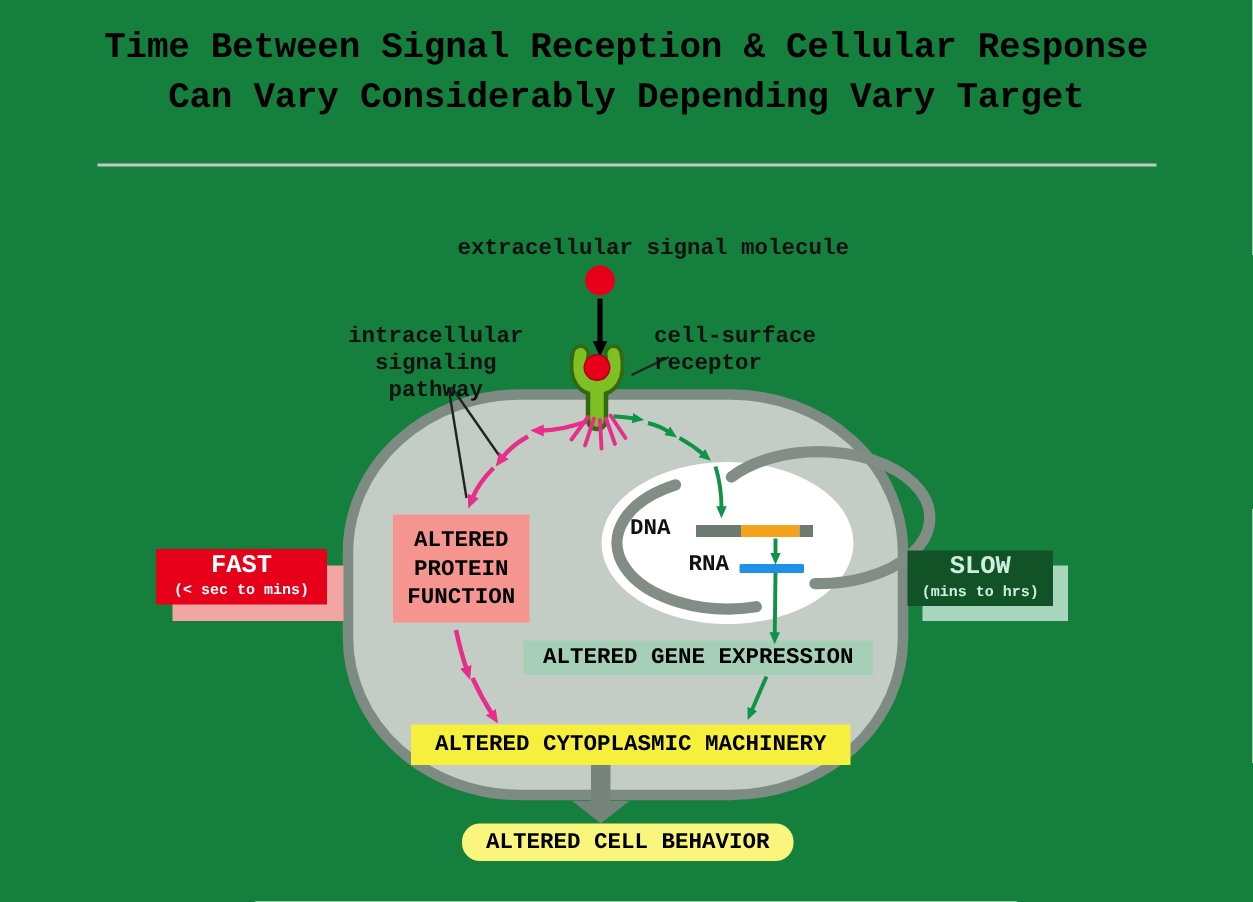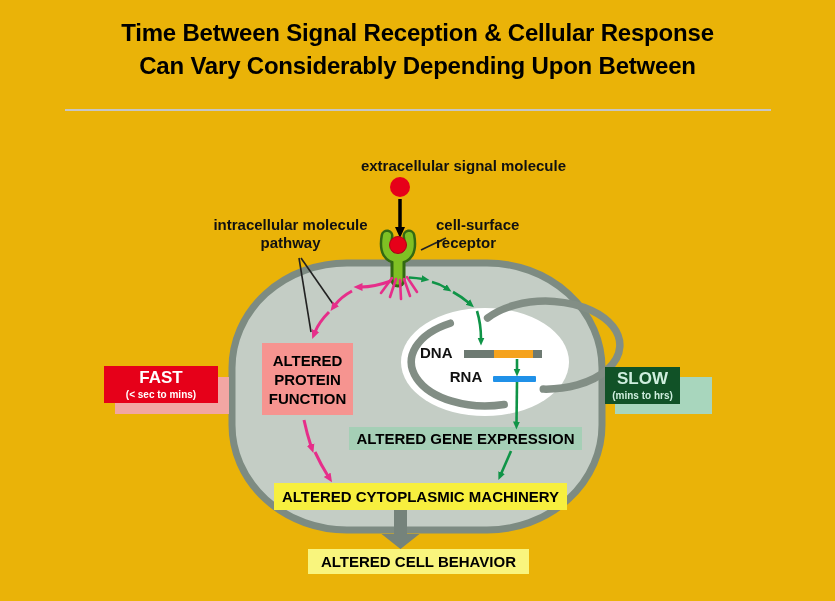--- a/index.html
+++ b/index.html
@@ -1,46 +1,46 @@
 <!DOCTYPE html>
 <html><head>
 <meta charset="utf-8">
 <style>
   html,body{margin:0;padding:0;background:#ffffff;}
-  .page{position:relative;width:835px;height:601px;background:#eab308;overflow:hidden;
-        font-family:Liberation Sans, sans-serif;}
+  .page{position:relative;width:835px;height:601px;background:#15803d;overflow:hidden;
+        font-family:Liberation Mono, monospace;}
   .abs{position:absolute;}
   .title{left:0;top:16px;width:835px;text-align:center;font-size:24px;font-weight:bold;
          color:#000;line-height:33px;letter-spacing:-0.2px;}
   .divider{left:65px;top:109px;width:706px;height:2px;background:#c6c6c6;}
   .lbl{font-size:15px;font-weight:bold;color:#111;line-height:18px;z-index:2;}
   .svg-base{left:0;top:0;z-index:1;}
   .svg-arrows{left:0;top:0;z-index:3;pointer-events:none;}
   .badge{z-index:2;text-align:center;}
   .badge-shadow{z-index:1;}
   .fast-main{background:#e60019;color:#ffffff;}
   .fast-shadow{background:#f2a6a3;}
   .slow-main{background:#115227;color:#cfeede;}
   .slow-shadow{background:#a8d6bd;}
   .badge .l1{font-size:17px;font-weight:bold;line-height:19px;padding-top:2px;}
   .badge .l2{font-size:10px;font-weight:bold;line-height:15px;}
   .outcome{z-index:2;text-align:center;font-weight:bold;color:#000;white-space:nowrap;}
   .protein-box{background:#f69490;font-size:15px;line-height:19px;padding-top:8px;}
   .mint-box{background:#a5cfb6;font-size:15px;line-height:23px;}
   .yellow-box{background:#f7ef3e;font-size:15px;line-height:27px;}
-  .paleyellow-box{background:#f9f57d;font-size:15px;line-height:25px;}
+  .paleyellow-box{background:#f9f57d;font-size:15px;line-height:25px;border-radius:12px;}
 </style>
 </head>
 <body>
 
 <div class="page">
 
   <div class="abs title">
     <div>Time Between Signal Reception &amp; Cellular Response</div>
-    <div>Can Vary Considerably Depending Upon Between</div>
+    <div>Can Vary Considerably Depending Vary Target</div>
   </div>
   <div class="abs divider"></div>
 
   <svg class="abs svg-base" width="835" height="601" viewBox="0 0 835 601">
     <defs>
       <marker id="mBlack" markerUnits="userSpaceOnUse" markerWidth="12" markerHeight="10" refX="2" refY="5" orient="auto">
           <path d="M0,0 L11,5 L0,10 Z" fill="#000"></path>
         </marker>
     </defs>
 
@@ -73,39 +73,39 @@
     <path d="M394,506 L407,506 L407,534 L419.5,534 L400.5,549 L381.5,534 L394,534 Z" fill="#75837b"></path>
   </svg>
 
   <div class="abs badge badge-shadow fast-shadow" style="left:115px;top:377px;width:114px;height:37px;"></div>
   <div class="abs badge fast-main" style="left:104px;top:366px;width:114px;height:37px;">
     <div class="l1">FAST</div>
     <div class="l2">(&lt; sec to mins)</div>
   </div>
 
   <div class="abs badge badge-shadow slow-shadow" style="left:615px;top:377px;width:97px;height:37px;"></div>
-  <div class="abs badge slow-main" style="left:605px;top:367px;width:75px;height:37px;">
+  <div class="abs badge slow-main" style="left:605px;top:367px;width:97px;height:37px;">
     <div class="l1">SLOW</div>
     <div class="l2">(mins to hrs)</div>
   </div>
 
   <div class="abs lbl" style="left:256px;top:157px;width:310px;text-align:right;">extracellular signal molecule</div>
 
   <div class="abs lbl" style="left:436px;top:216px;width:120px;text-align:left;">
     <div>cell-surface</div>
     <div>receptor</div>
   </div>
 
   <div class="abs lbl" style="left:198px;top:216px;width:185px;text-align:center;">
-    <div>intracellular molecule</div>
+    <div>intracellular signaling</div>
     <div>pathway</div>
   </div>
 
   <div class="abs lbl" style="left:420px;top:344px;width:40px;text-align:left;">DNA</div>
-  <div class="abs lbl" style="left:446px;top:368px;width:40px;text-align:center;">RNA</div>
+  <div class="abs lbl" style="left:446px;top:368px;width:40px;text-align:right;">RNA</div>
 
   <div class="abs outcome protein-box" style="left:262px;top:343px;width:91px;height:64px;">
     <div>ALTERED</div>
     <div>PROTEIN</div>
     <div>FUNCTION</div>
   </div>
 
   <div class="abs outcome mint-box" style="left:349px;top:427px;width:233px;height:23px;">ALTERED GENE EXPRESSION</div>
 
   <div class="abs outcome yellow-box" style="left:274px;top:483px;width:293px;height:27px;">ALTERED CYTOPLASMIC MACHINERY</div>

